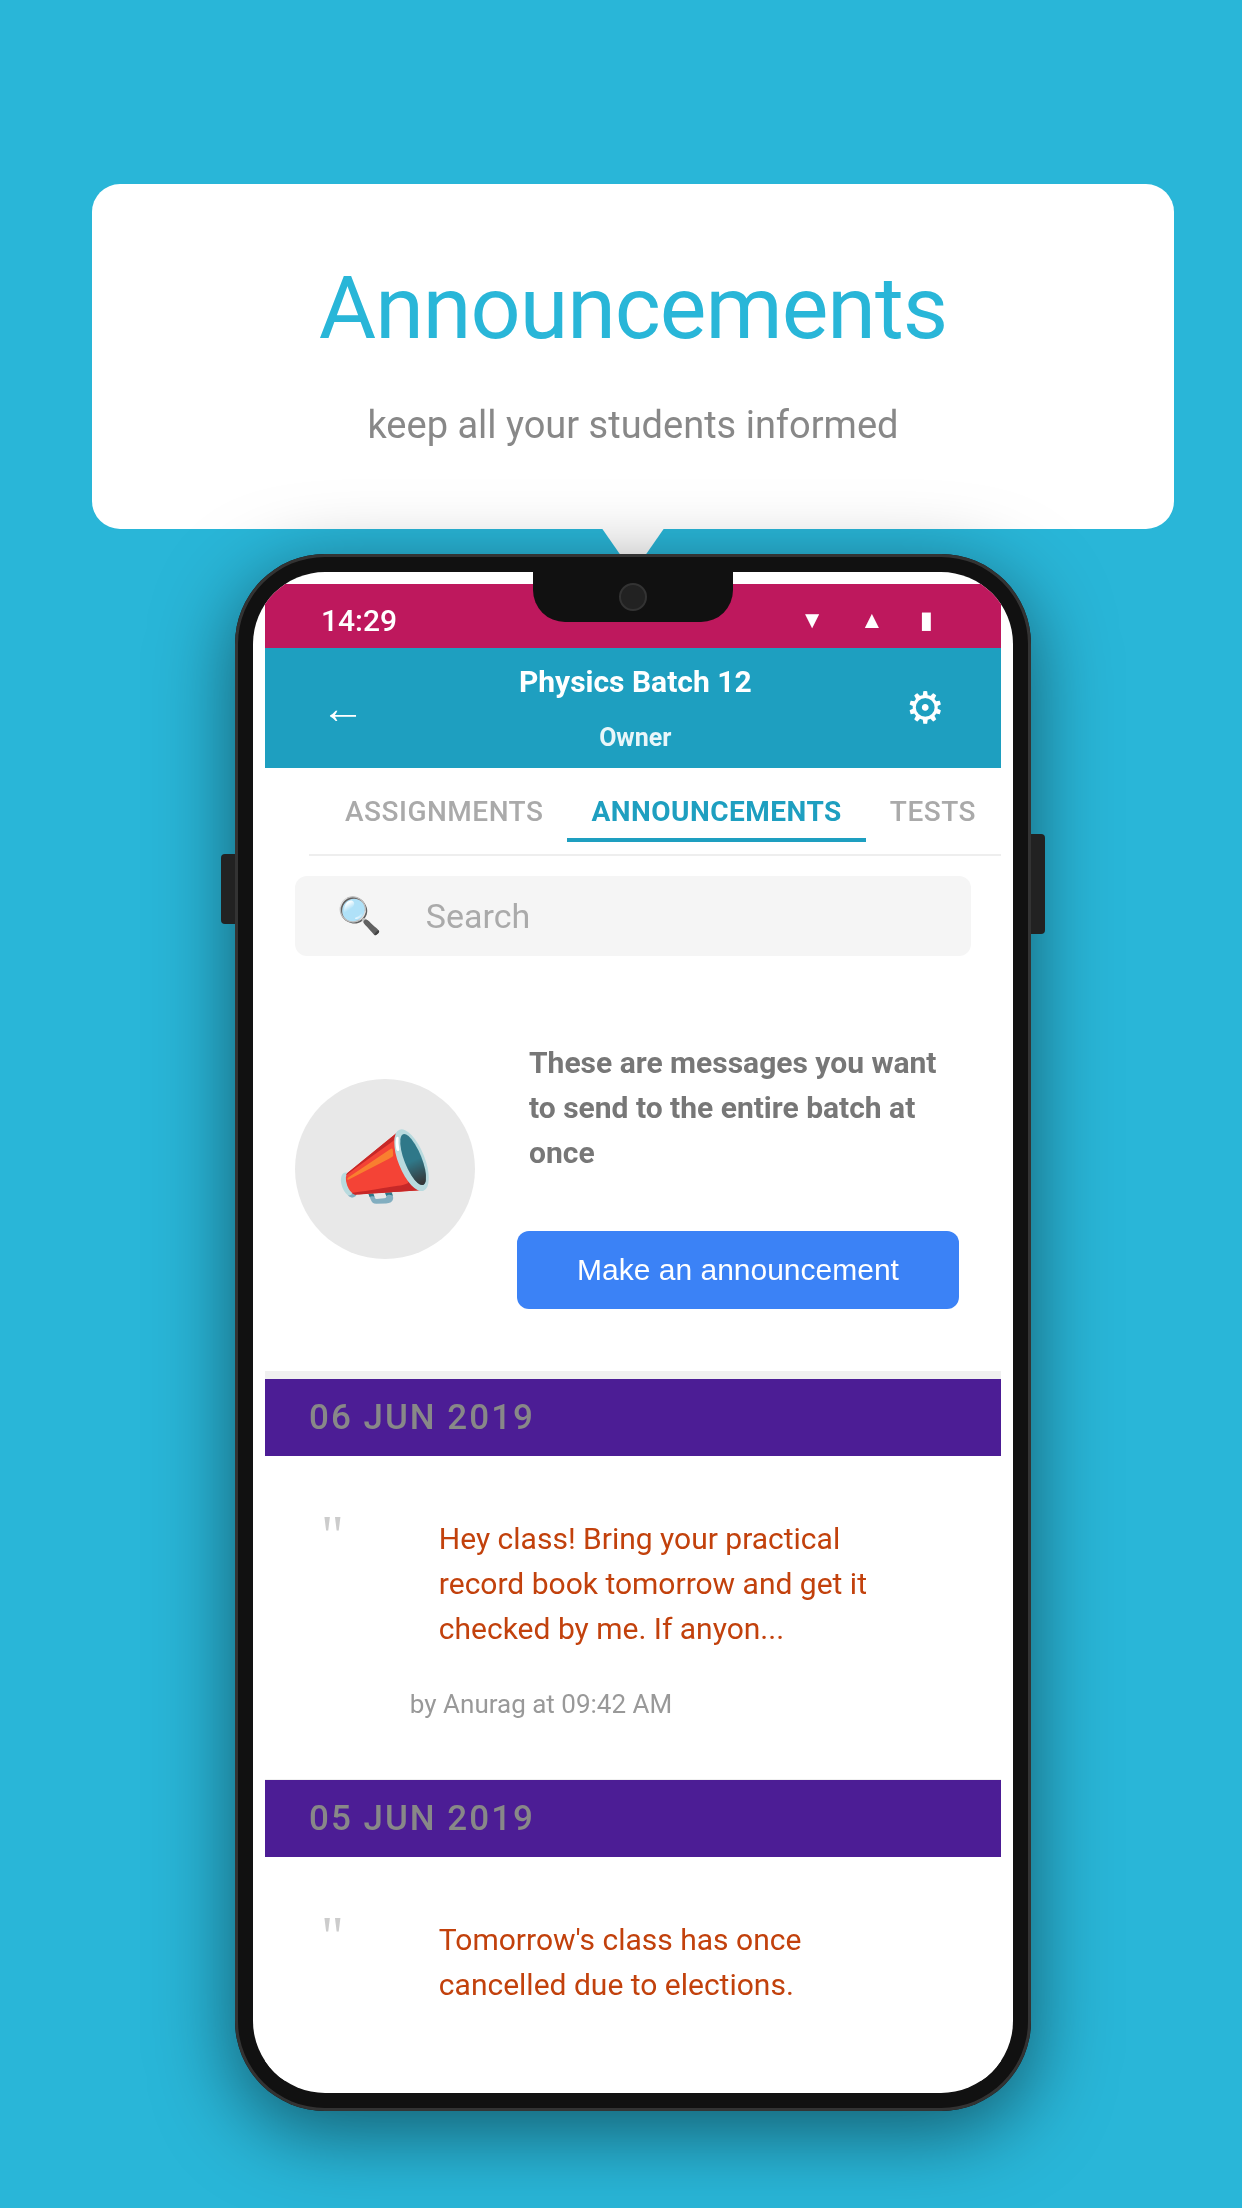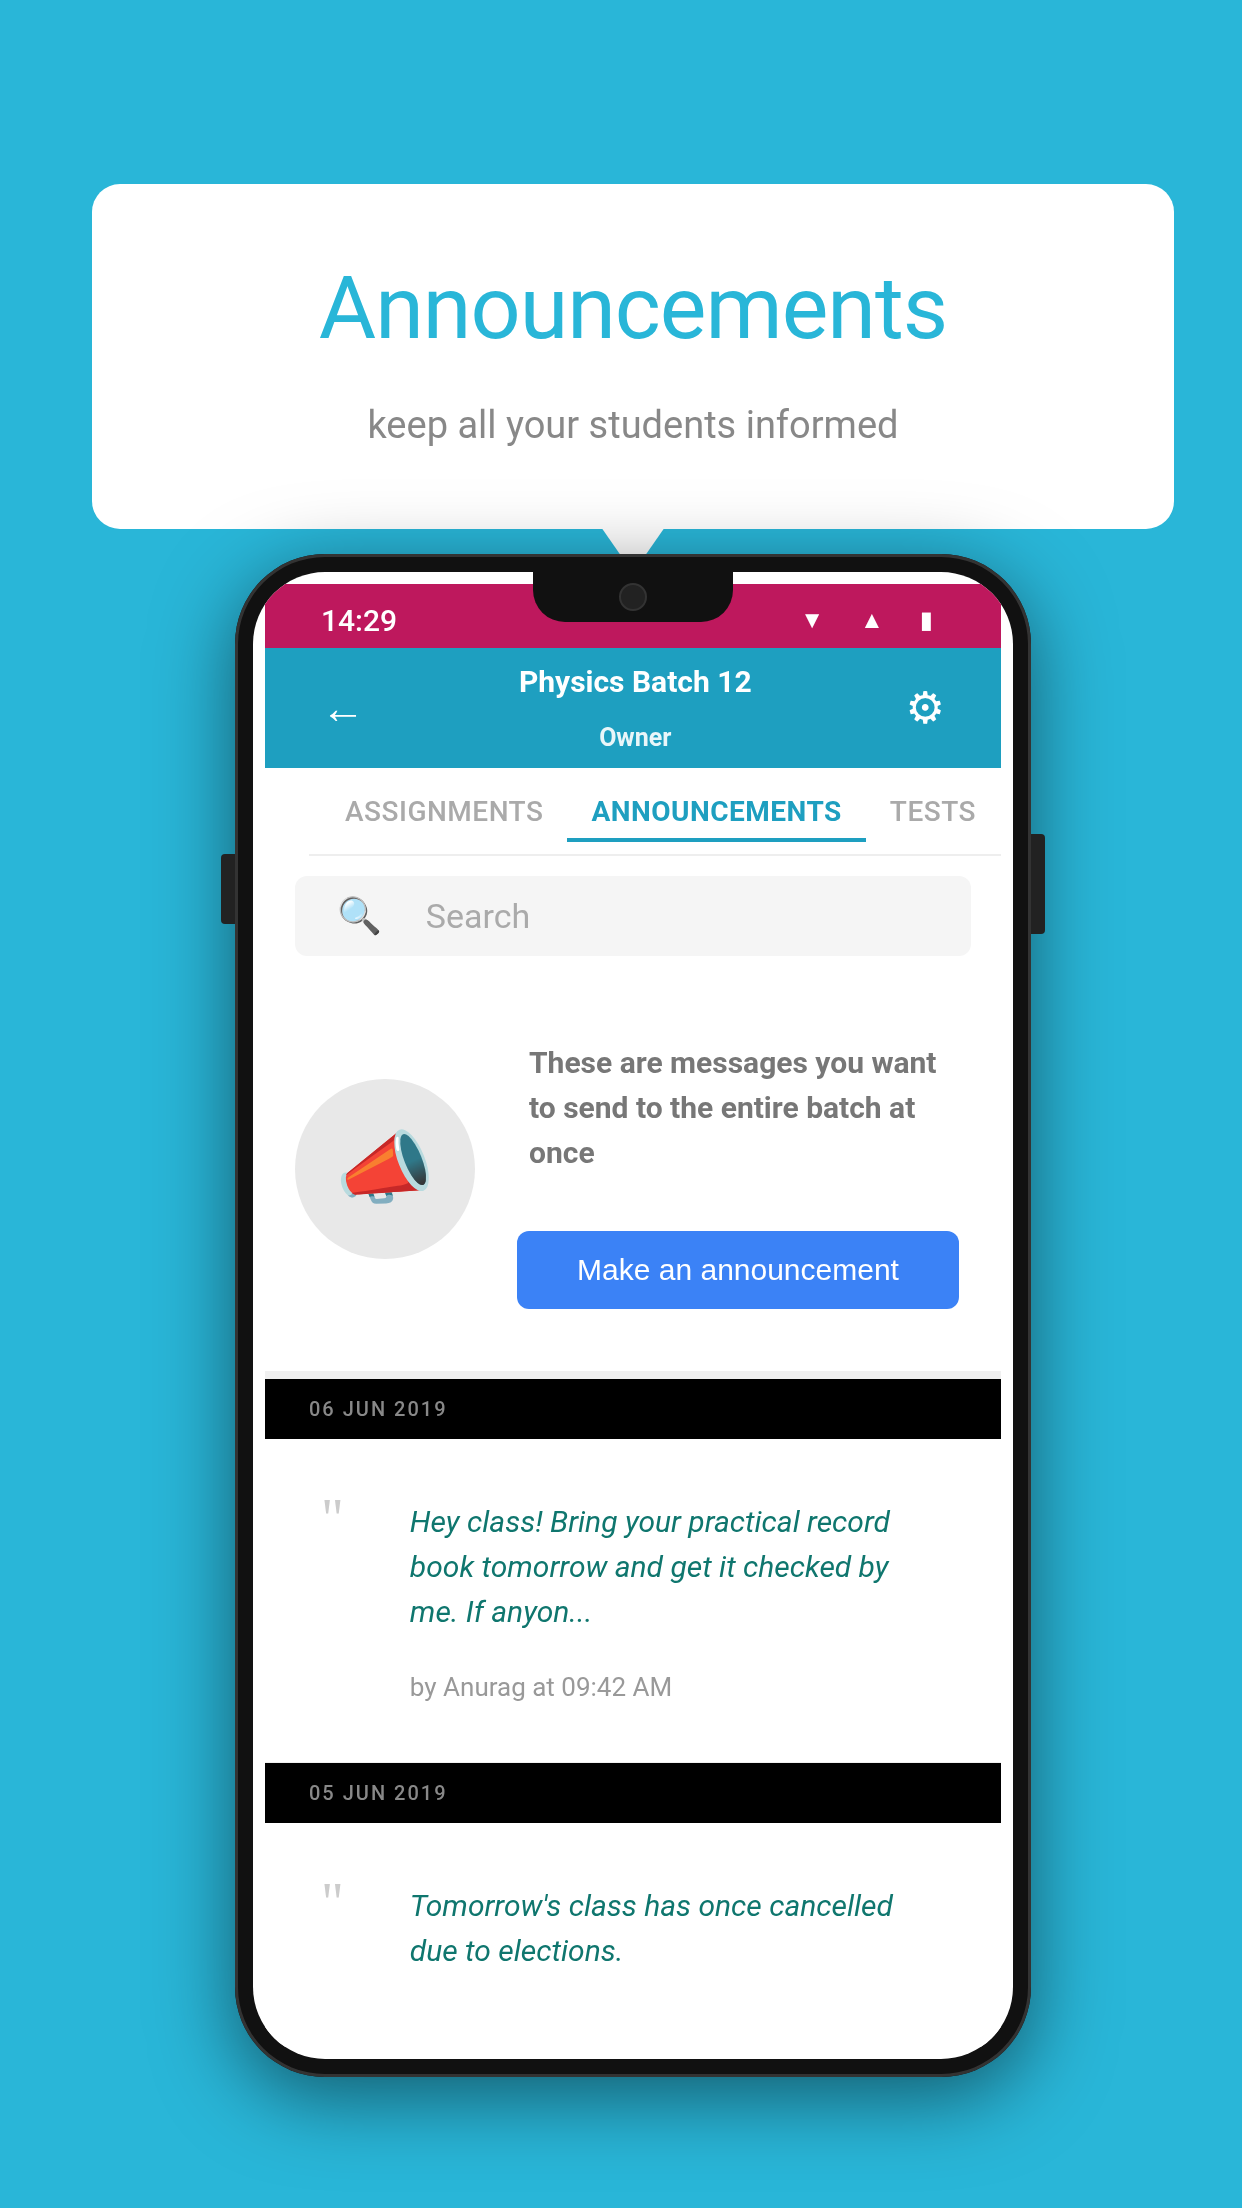--- a/index.html
+++ b/index.html
@@ -309,23 +309,23 @@
       border-radius: 12px;
       padding: 22px 36px;
       font-size: 30px;
       font-weight: 500;
       cursor: pointer;
       width: 100%;
     }
 
     
     .date-separator {
-      background: #000000;
+      background: #4c1d95;
       padding: 18px 44px;
-      font-size: 20px;
+      font-size: 35px;
       color: #888;
       letter-spacing: 2px;
       font-weight: 500;
     }
 
     
     .announcement-item {
       background: white;
       padding: 36px 44px;
       display: flex;
@@ -342,24 +342,24 @@
       flex-shrink: 0;
       margin-top: 4px;
     }
 
     .announcement-content {
       flex: 1;
     }
 
     .announcement-text {
       font-size: 30px;
-      color: #0f766e;
-      font-style: italic;
+      color: #c2410c;
       line-height: 1.5;
       margin-bottom: 14px;
+      margin-left: 29px;
     }
 
     .announcement-meta {
       font-size: 26px;
       color: #999;
     }
 
     
     .announcement-item-partial {
       background: white;

